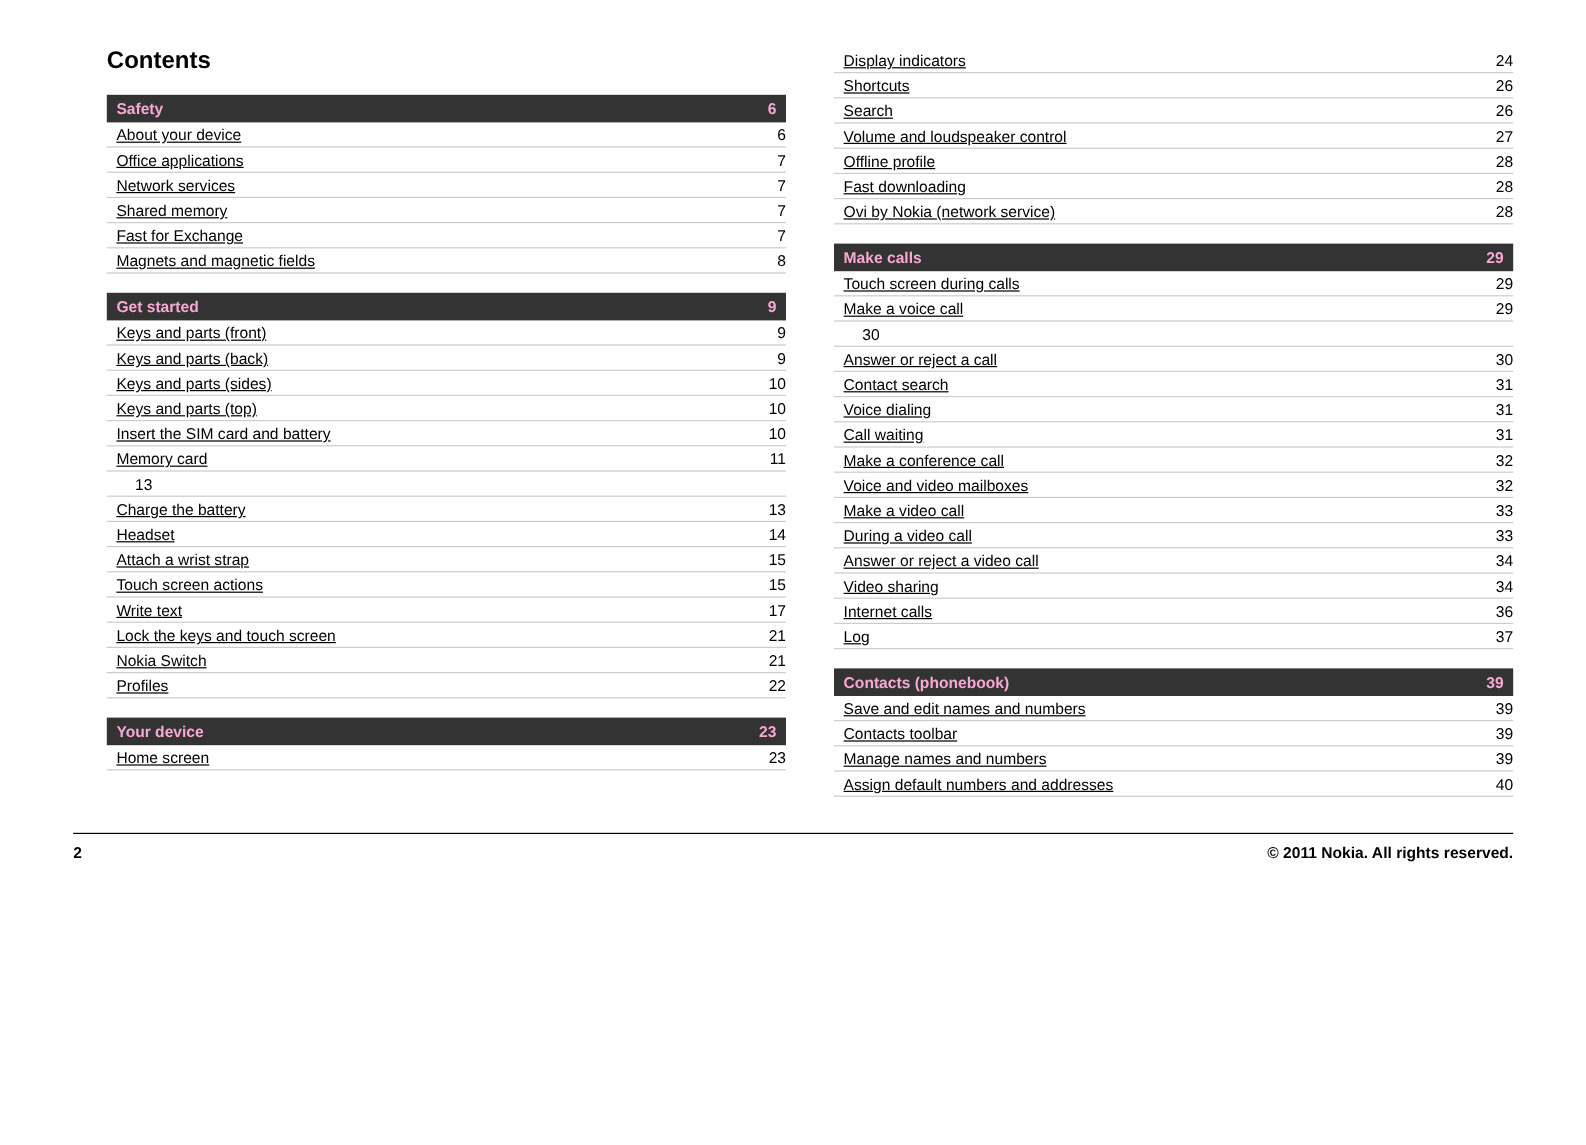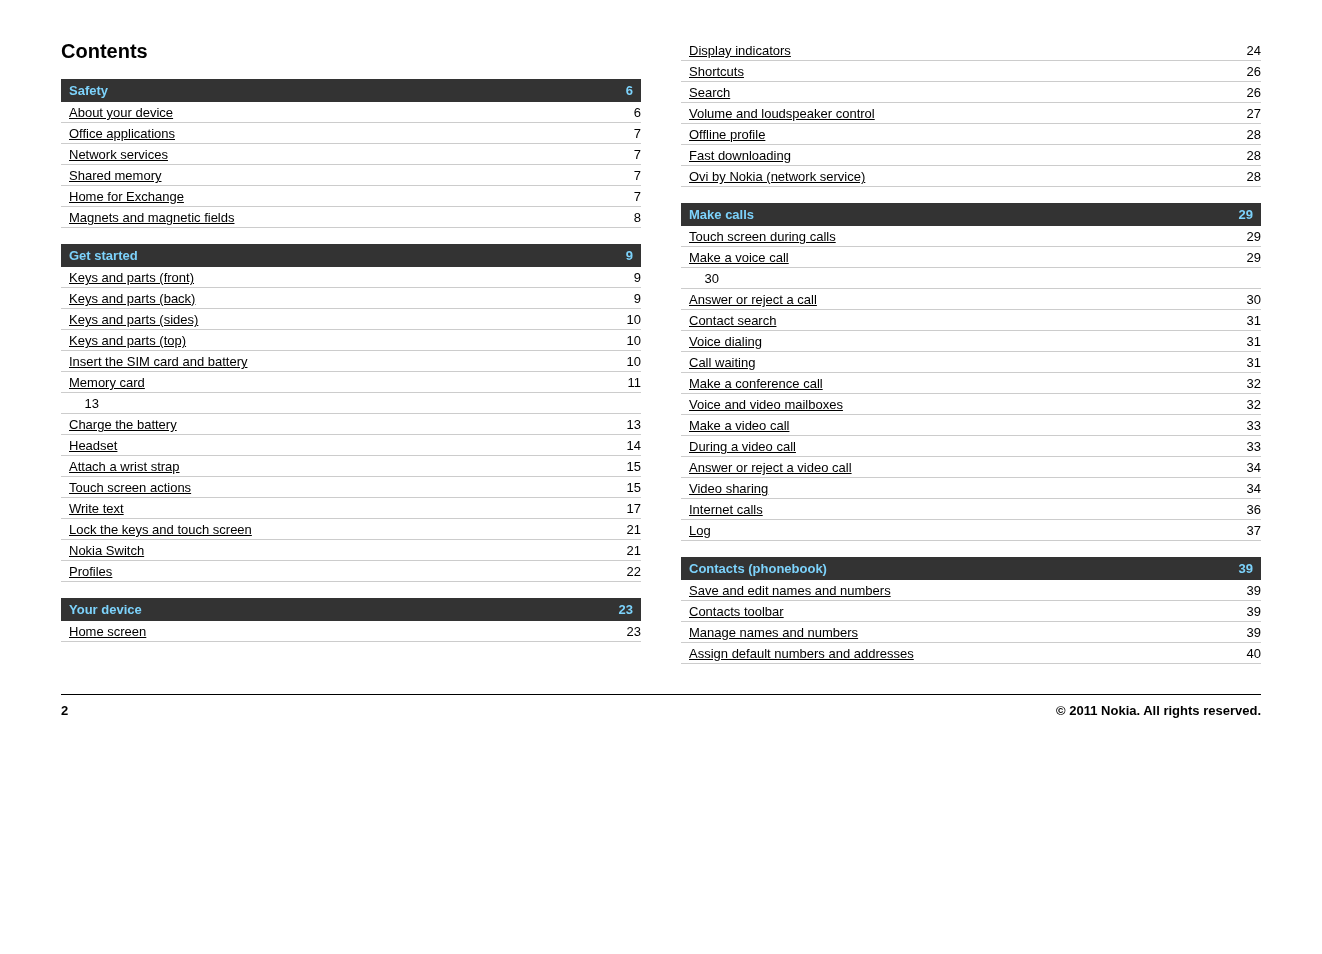--- a/index.html
+++ b/index.html
@@ -12,24 +12,25 @@
     }
     .page {
       max-width: 1280px;
       margin: 0 auto;
       padding: 20px 40px;
     }
     .two-col {
       display: grid;
       grid-template-columns: 1fr 1fr;
       gap: 0 40px;
+      margin-left: 28px;
     }
     .section-header {
       background: #333;
-      color: #7dd3fc;
+      color: #f9a8d4;
       font-weight: bold;
       padding: 4px 8px;
       margin-bottom: 0;
       display: flex;
       justify-content: space-between;
       align-items: center;
       font-size: 13px;
     }
     .toc-item {
       display: flex;
@@ -97,21 +98,21 @@
           </div>
           <div class="toc-item">
             <span class="item-label">Network services</span>
             <span class="item-page">7</span>
           </div>
           <div class="toc-item">
             <span class="item-label">Shared memory</span>
             <span class="item-page">7</span>
           </div>
           <div class="toc-item">
-            <span class="item-label">Home for Exchange</span>
+            <span class="item-label">Fast for Exchange</span>
             <span class="item-page">7</span>
           </div>
           <div class="toc-item">
             <span class="item-label">Magnets and magnetic fields</span>
             <span class="item-page">8</span>
           </div>
           <div class="section-gap"></div>
           <div class="section-header">
             <span>Get started</span>
             <span>9</span>

